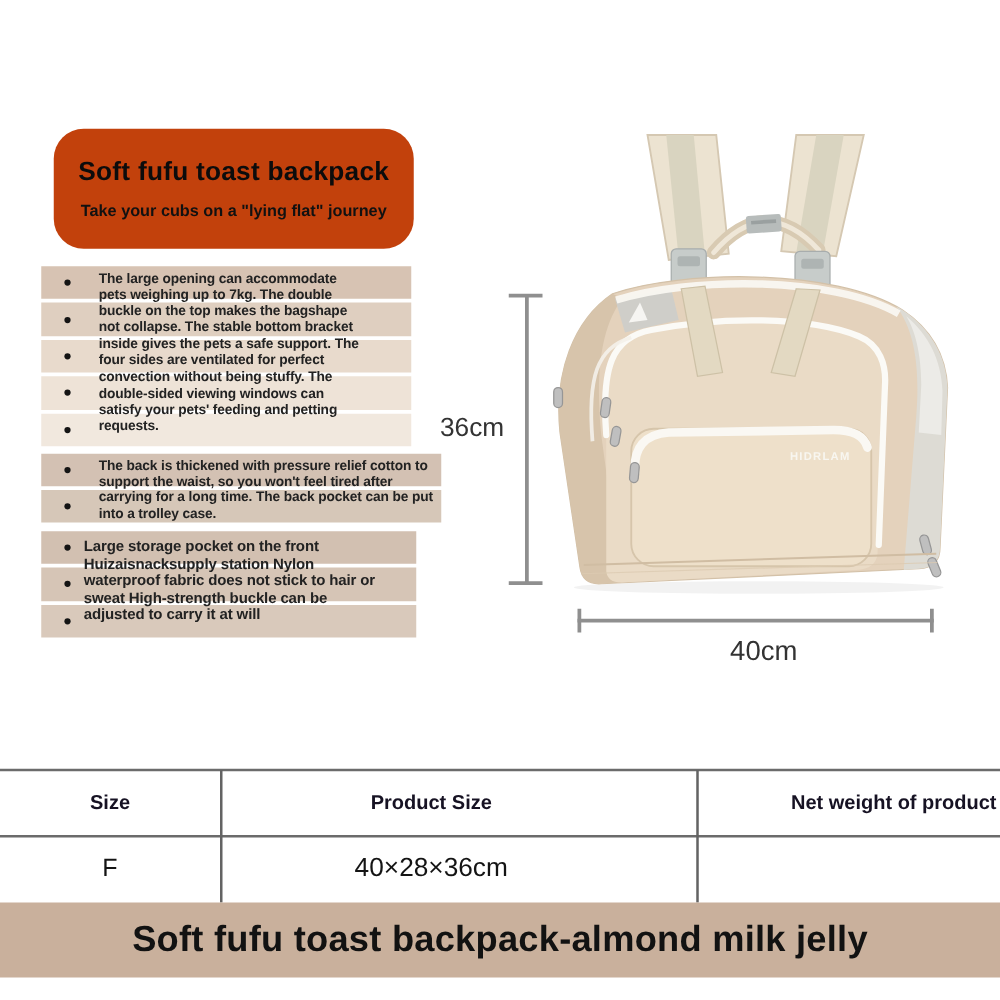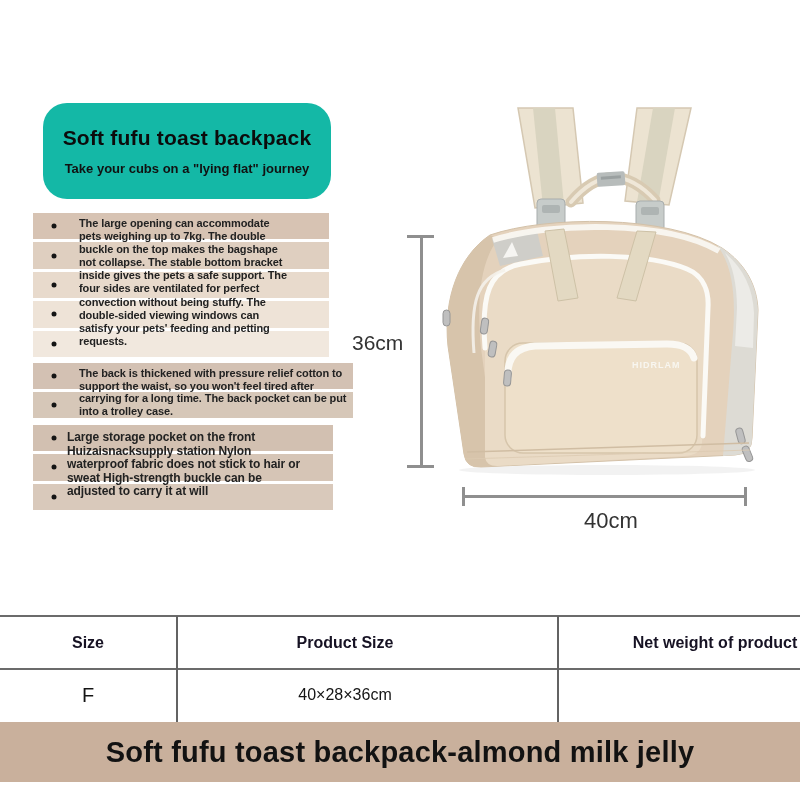--- a/index.html
+++ b/index.html
@@ -3,21 +3,21 @@
 <meta charset="utf-8">
 <style>
   html,body{margin:0;padding:0;background:#fff;}
   .page{
     position:relative;width:800px;height:800px;background:#fff;overflow:hidden;
     font-family:"Liberation Sans",sans-serif;
   }
   
   .title-box{
     position:absolute;left:43px;top:103px;width:288px;height:96px;
-    background:#14b8a6;border-radius:24px;
+    background:#c2410c;border-radius:24px;
     display:flex;flex-direction:column;align-items:center;justify-content:center;gap:11px;
     text-align:center;
   }
   .title-box .title{font-size:21px;font-weight:bold;color:#0c0c0c;letter-spacing:0.2px;}
   .title-box .subtitle{font-size:13px;font-weight:bold;color:#111;}
   
   .feature-block{position:absolute;display:flex;flex-direction:column;gap:3px;}
   .feature-block .stripe{flex:1;position:relative;}
   .feature-block .bullet{
     position:absolute;left:21px;top:50%;transform:translate(-50%,-50%);
@@ -59,21 +59,21 @@
   #dim-h-cap-r{left:744px;top:487px;width:3px;height:19px;}
   #label-40{left:566px;top:508px;width:90px;text-align:center;font-size:22px;}
   
   .t-line-h{position:absolute;left:0;width:800px;height:2px;background:#6b6b6b;}
   .t-line-v{position:absolute;top:616px;width:2px;height:106px;background:#636363;}
   .t-cell{
     position:absolute;display:flex;align-items:center;justify-content:center;
     color:#161223;
   }
   .t-head{font-weight:bold;font-size:16px;height:52px;top:617px;}
-  .t-val{font-weight:400;font-size:16px;color:#141414;height:52px;top:669px;}
+  .t-val{font-weight:400;font-size:21px;color:#141414;height:52px;top:669px;}
   .col1{left:0;width:176px;}
   .col2{left:176px;width:338px;}
   .col3{left:558px;width:242px;margin-left:36px;}
   
   .banner{
     position:absolute;left:0;top:722px;width:800px;height:60px;background:#c9b09c;
     display:flex;align-items:center;justify-content:center;
     font-size:29px;font-weight:bold;color:#121212;letter-spacing:0.2px;
   }
 </style>

